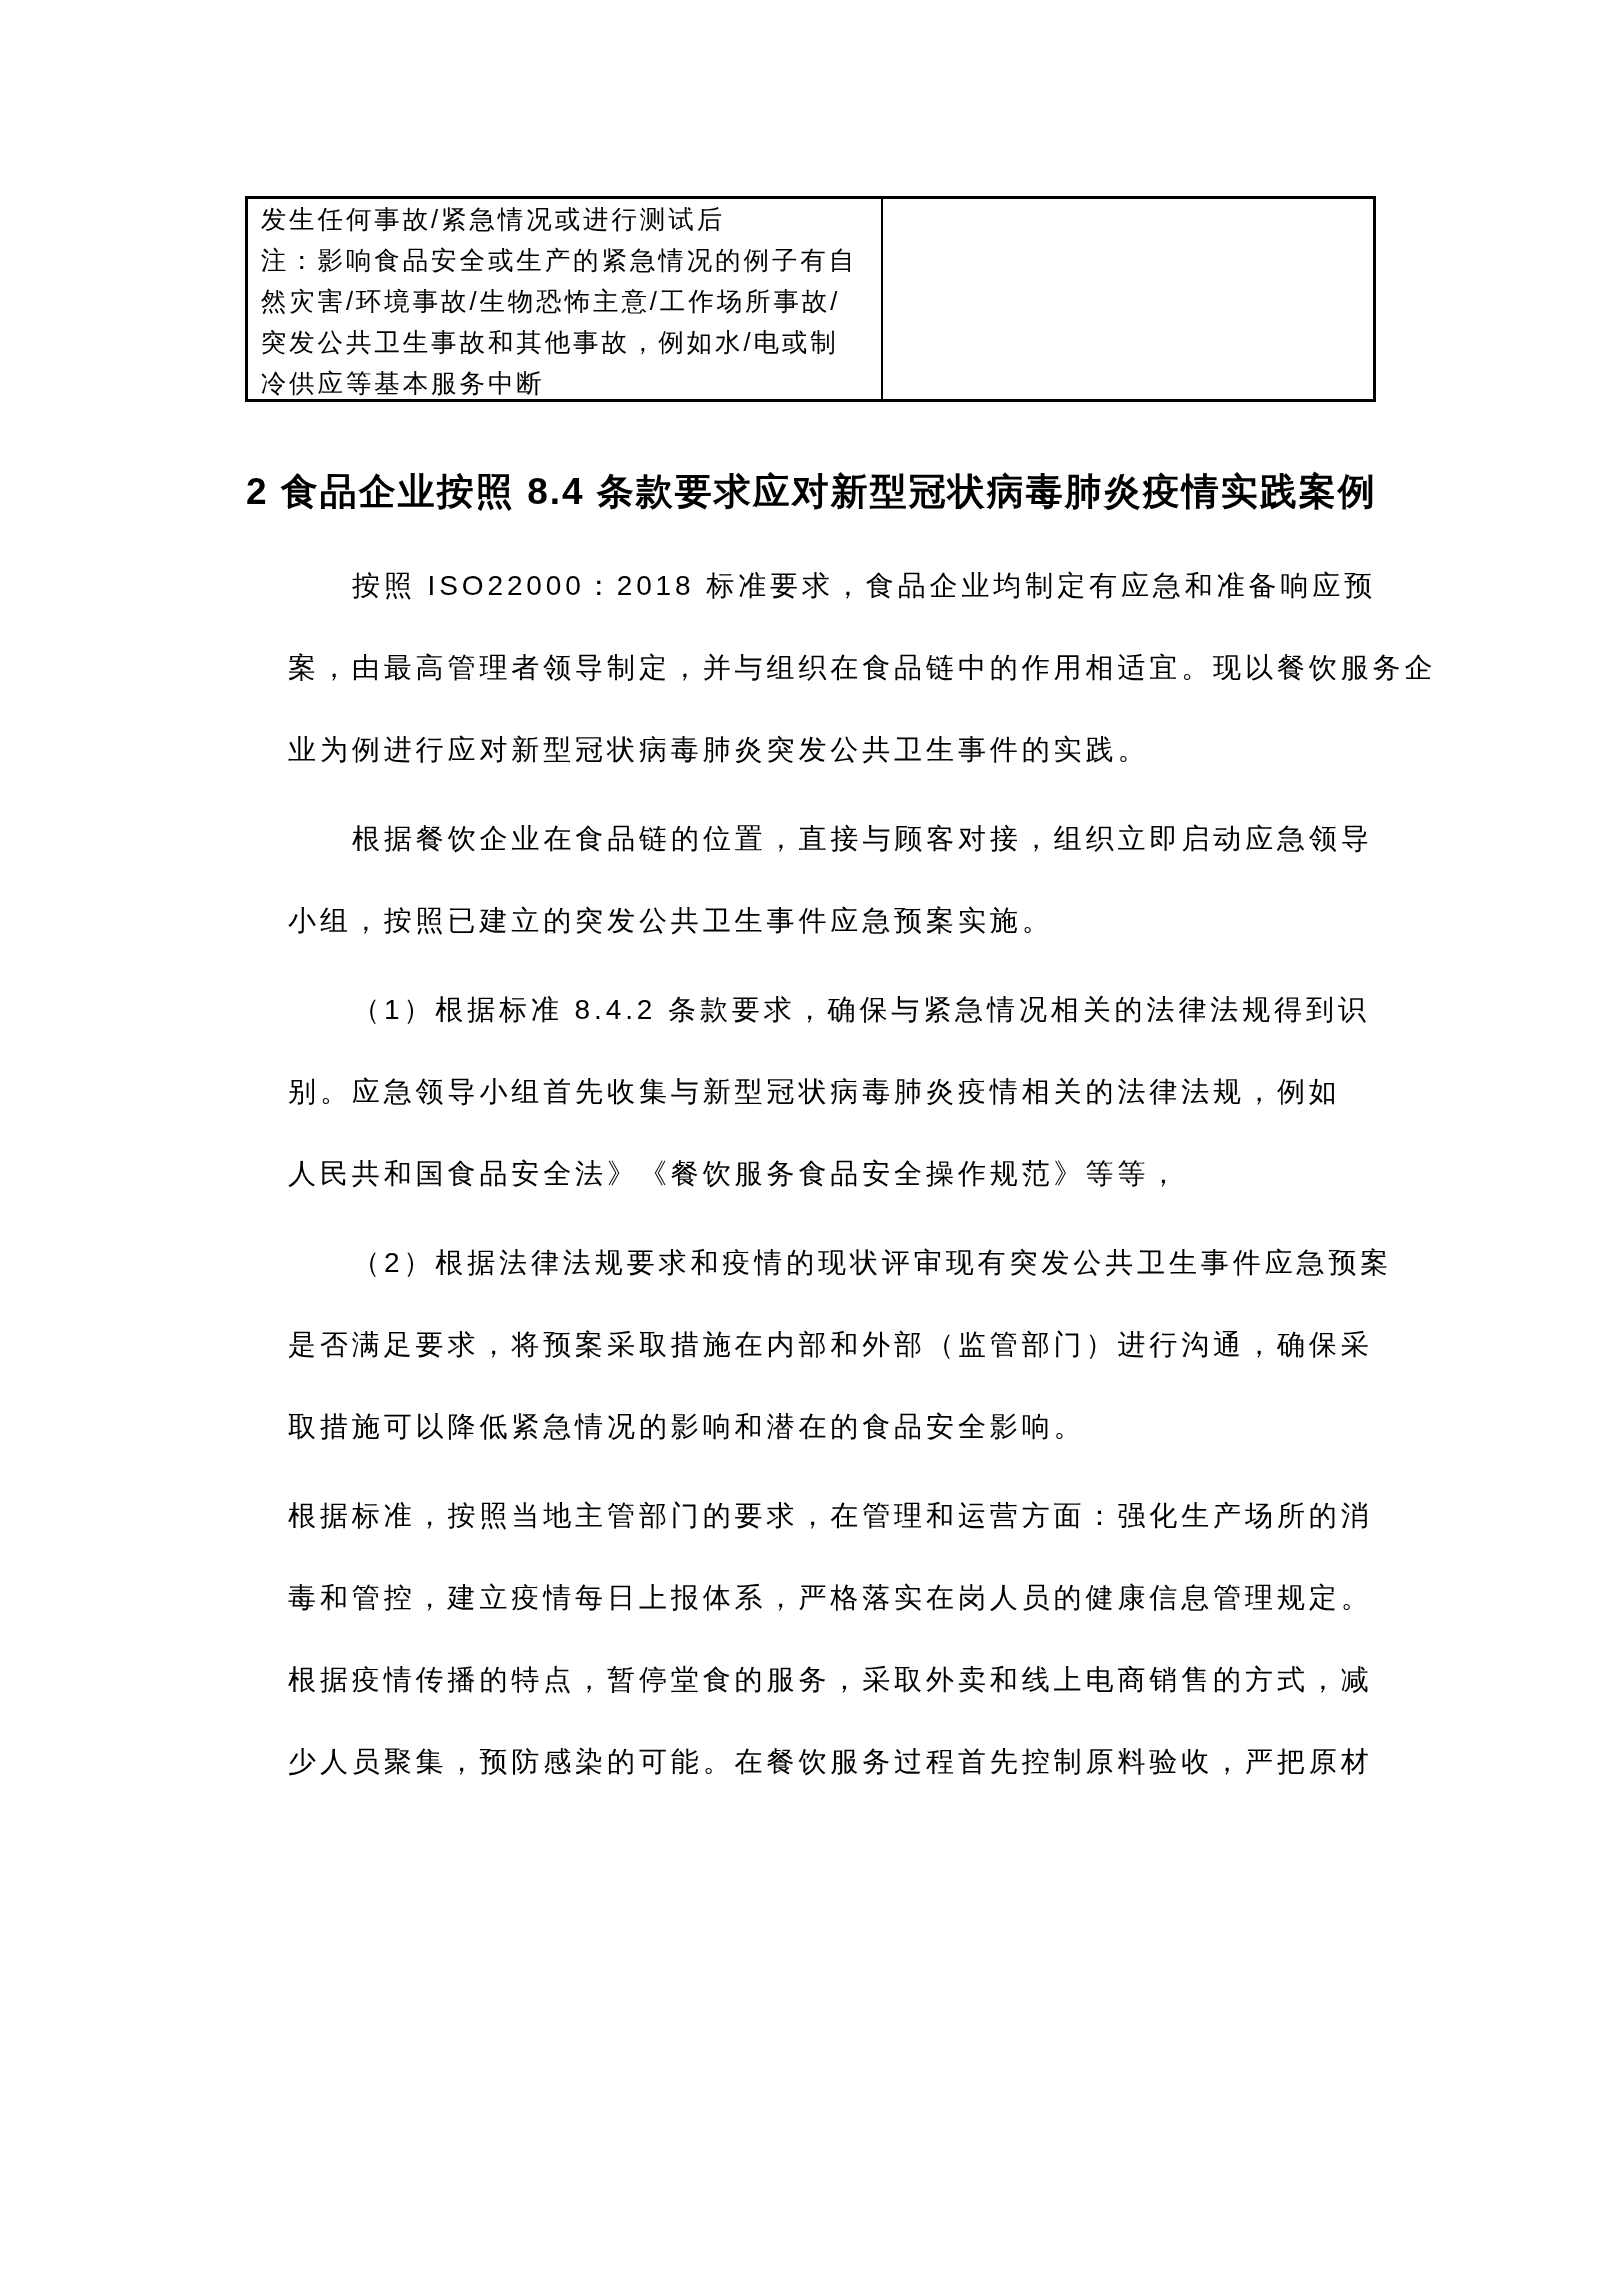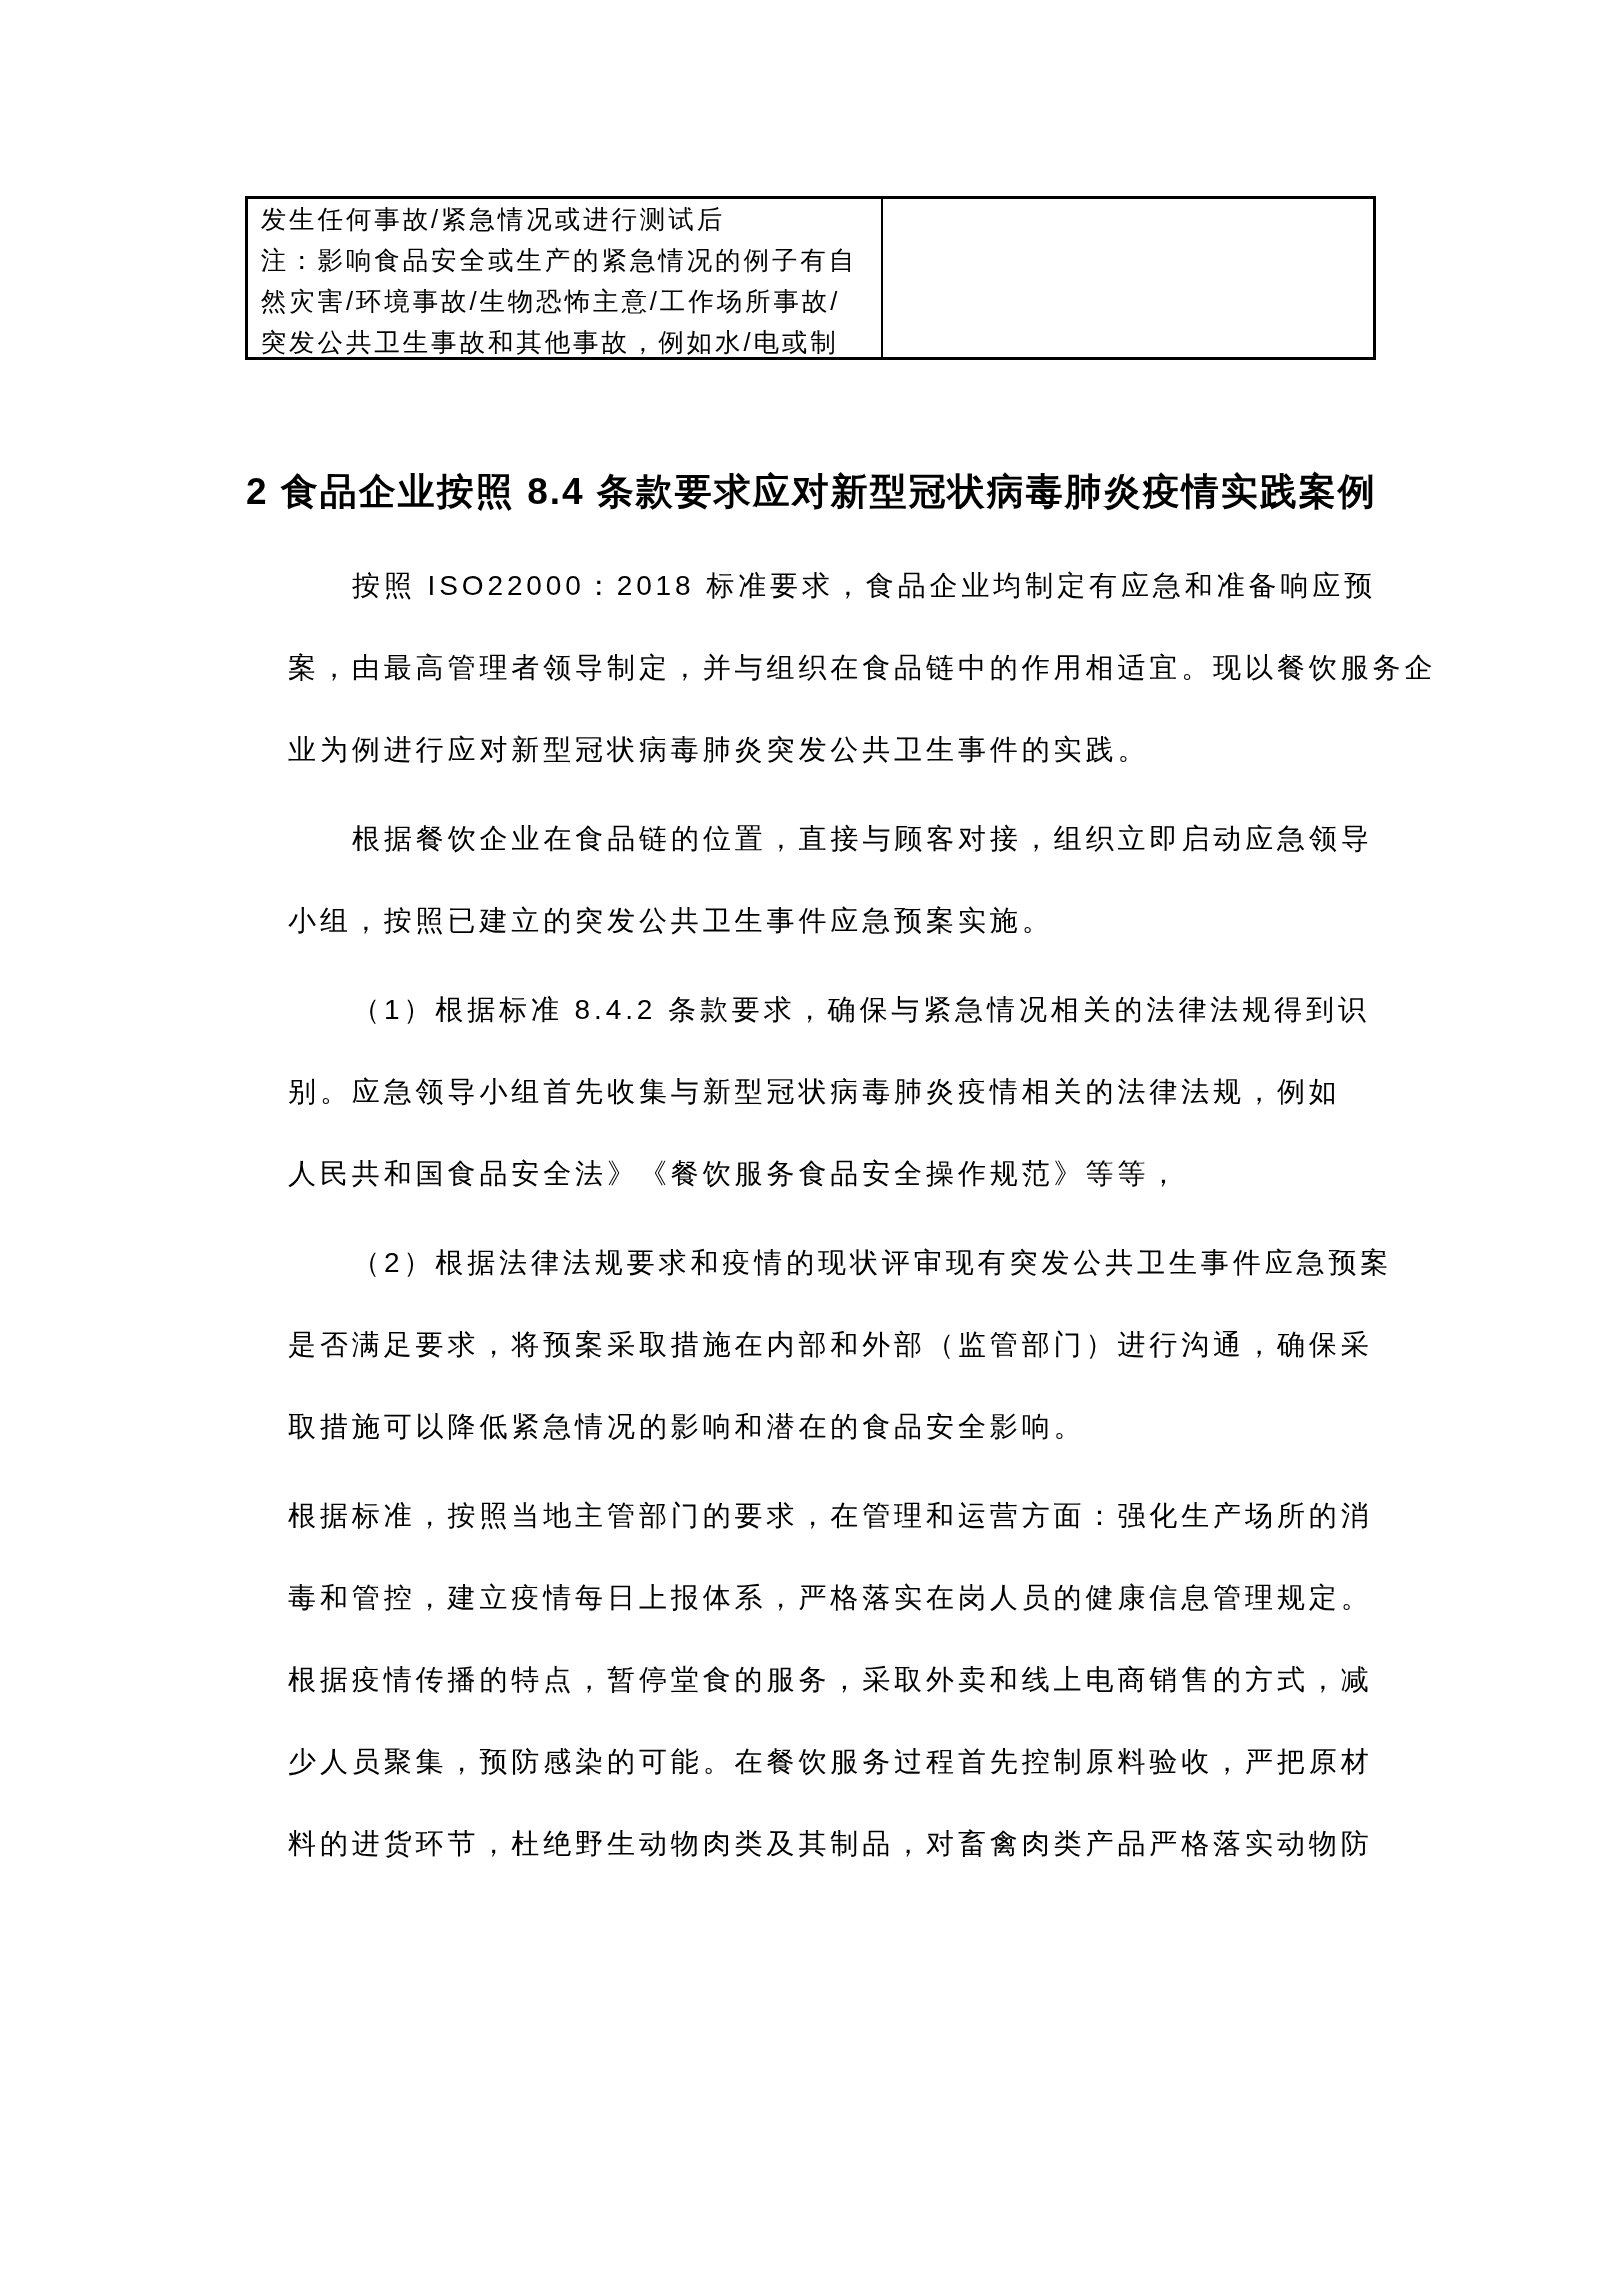--- a/index.html
+++ b/index.html
@@ -12,21 +12,21 @@
     font-family: "Liberation Sans", sans-serif;
     color: #000000;
   }
 
   
   .doc-table {
     position: absolute;
     left: 245px;
     top: 196px;
     width: 1131px;
-    height: 164px;
+    height: 206px;
     border: 3.9px solid #000;
     box-sizing: border-box;
     display: flex;
     background: #ffffff;
   }
   .cell-left {
     width: 635px;
     box-sizing: border-box;
     border-right: 2.9px solid #000;
     padding: 0 9.8px 0 12.7px;
@@ -110,18 +110,17 @@
       <div class="para">
         <div class="bline first">（2）根据法律法规要求和疫情的现状评审现有突发公共卫生事件应急预案</div>
         <div class="bline">是否满足要求，将预案采取措施在内部和外部（监管部门）进行沟通，确保采</div>
         <div class="bline">取措施可以降低紧急情况的影响和潜在的食品安全影响。</div>
       </div>
       <div class="para">
         <div class="bline">根据标准，按照当地主管部门的要求，在管理和运营方面：强化生产场所的消</div>
         <div class="bline">毒和管控，建立疫情每日上报体系，严格落实在岗人员的健康信息管理规定。</div>
         <div class="bline">根据疫情传播的特点，暂停堂食的服务，采取外卖和线上电商销售的方式，减</div>
         <div class="bline">少人员聚集，预防感染的可能。在餐饮服务过程首先控制原料验收，严把原材</div>
-        <div class="bline">料的进货环节，杜绝野生动物肉类及其制品，对畜禽肉类产品严格落实动物防</div>
       </div>
     </div>
 
 </div>
 
 
 </body></html>

